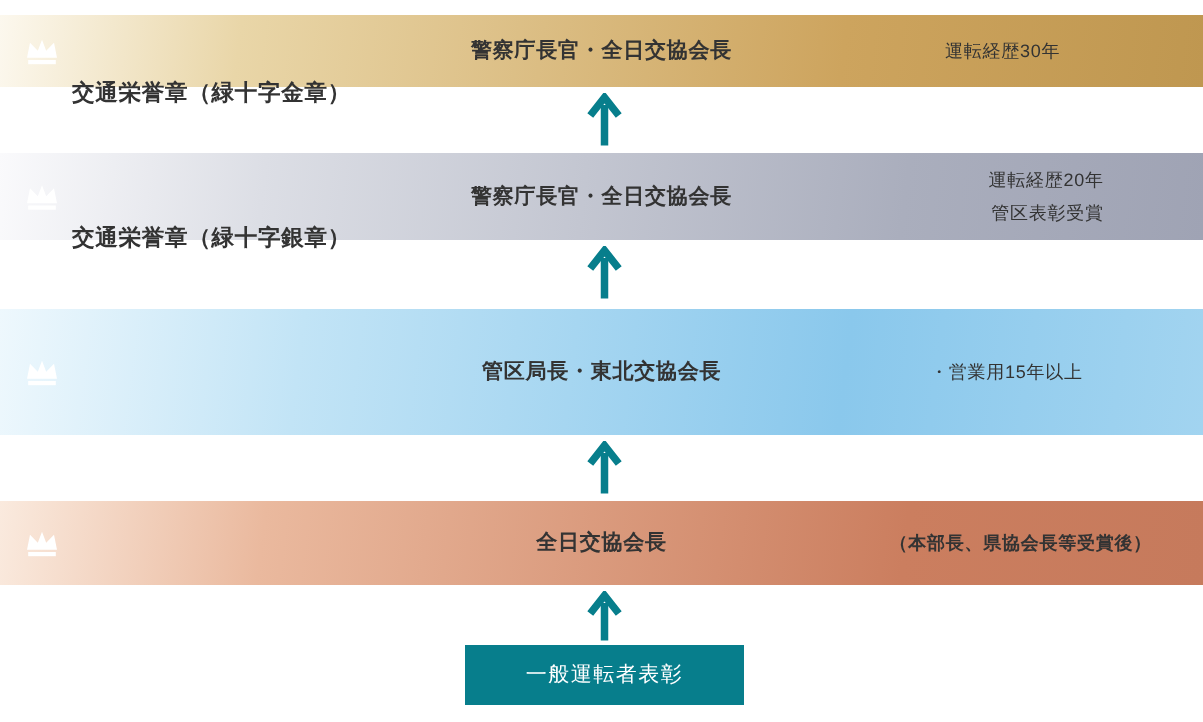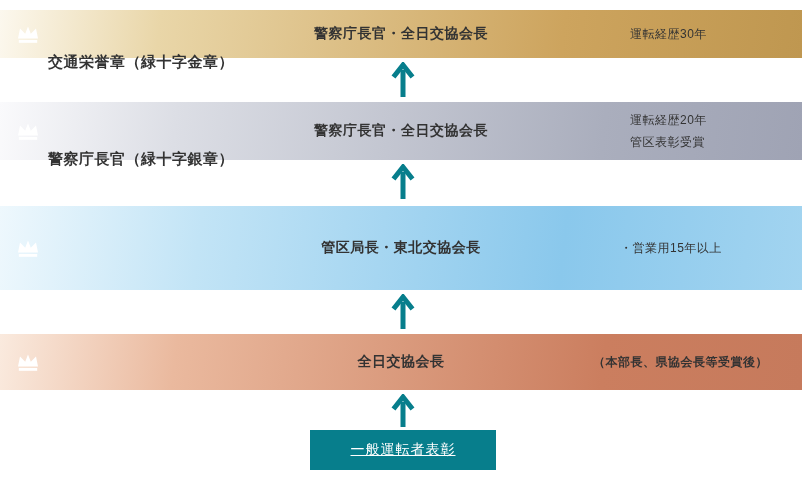--- a/index.html
+++ b/index.html
@@ -73,21 +73,21 @@
     position: absolute;
     left: 620px;
     top: 50%;
     transform: translateY(-50%);
     font-size: 12px;
     line-height: 22px;
     letter-spacing: 0.5px;
     white-space: nowrap;
   }
   .band-gold .reqs { left: 630px; }
-  .band-silver .reqs { left: 630px; }
+  .band-silver .reqs { left: 659px; text-align: right; }
   .band-bronze .reqs { left: 593px; font-weight: bold; }
   .arrow {
     position: absolute;
     left: 390px;
     width: 26px;
     text-align: center;
     line-height: 0;
   }
   .arrow-1 { top: 62px; }
   .arrow-2 { top: 164px; }
@@ -100,21 +100,20 @@
     width: 186px;
     height: 40px;
     background: #077e8c;
     color: #ffffff;
     display: flex;
     align-items: center;
     justify-content: center;
     font-size: 14px;
     letter-spacing: 1px;
     white-space: nowrap;
-    text-decoration: underline;
   }
 </style>
 </head>
 <body>
 
 <div class="stage">
 
   <div class="band band-gold">
     <span class="crown">
       <svg width="24" height="20" viewBox="0 0 24 20" xmlns="http://www.w3.org/2000/svg">
@@ -136,21 +135,21 @@
     </svg>
   </div>
 
   <div class="band band-silver">
     <span class="crown">
       <svg width="24" height="20" viewBox="0 0 24 20" xmlns="http://www.w3.org/2000/svg">
         <path d="M2 14.5 L4 4.5 L9.2 9.8 L12 2.5 L14.8 9.8 L20 4.5 L22 14.5 Z" fill="#ffffff"></path>
         <rect x="2.8" y="16" width="18.4" height="2.8" fill="#ffffff"></rect>
       </svg>
     </span>
-    <span class="title">警察庁長官（緑十字銀章）</span>
+    <span class="title">交通栄誉章（緑十字銀章）</span>
     <span class="issuer">警察庁長官・全日交協会長</span>
     <div class="reqs">
       <div>運転経歴20年</div>
       <div>管区表彰受賞</div>
     </div>
   </div>
 
   <div class="arrow arrow-2">
     <svg width="26" height="36" viewBox="0 0 26 36" xmlns="http://www.w3.org/2000/svg">
       <path d="M13 35 V8" stroke="#077e8c" stroke-width="5" fill="none"></path>

